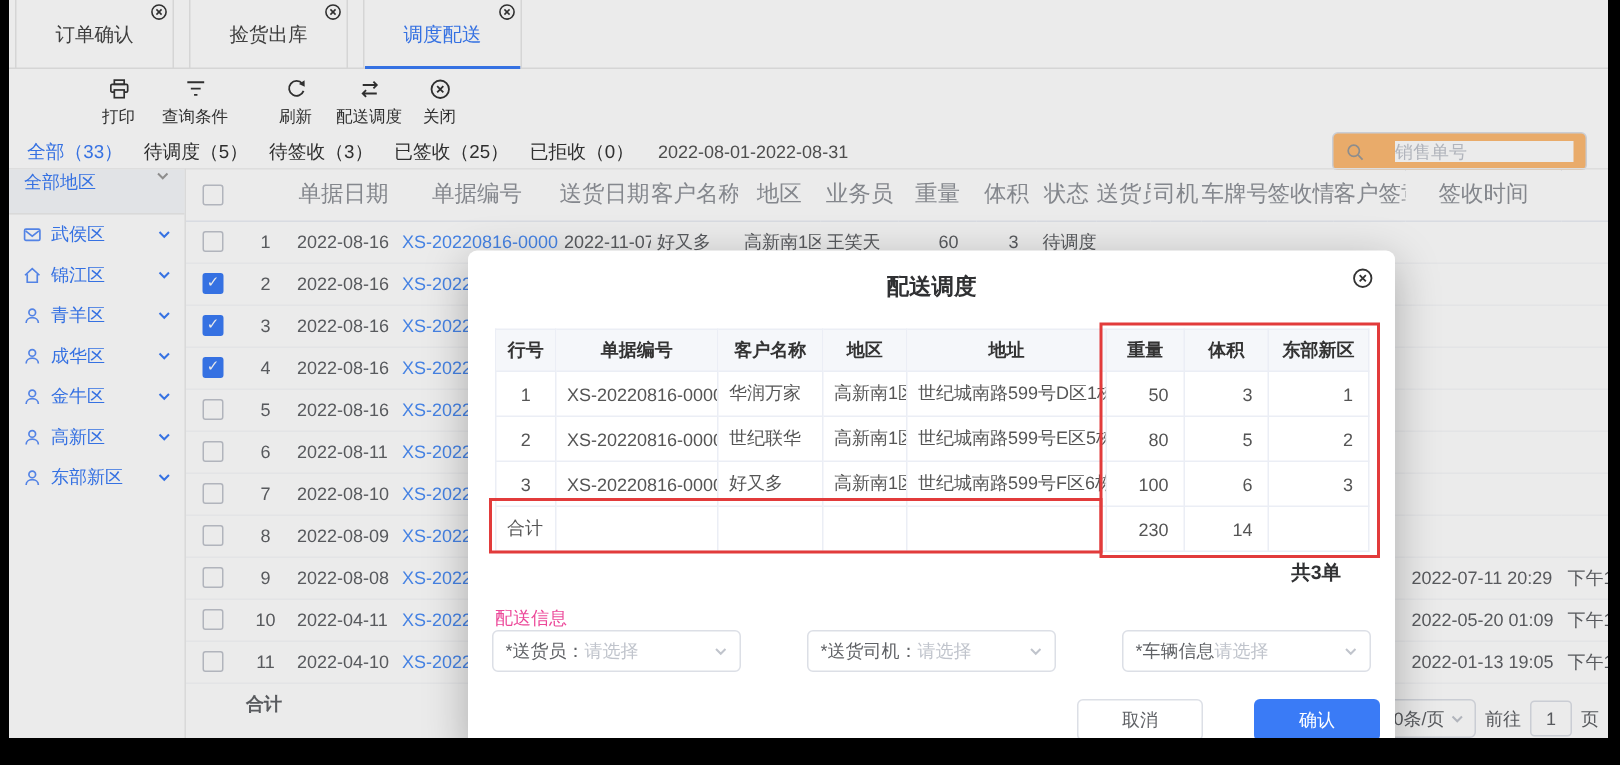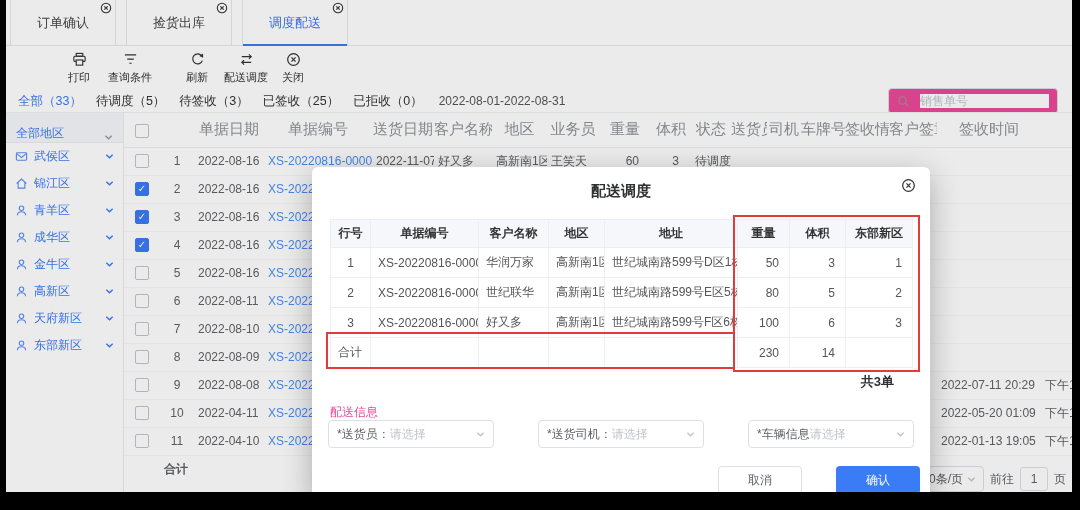--- a/index.html
+++ b/index.html
@@ -20,27 +20,27 @@
   .tool .ic { line-height:0; }
   .mr18{margin-right:18px} .mr34{margin-right:34px} .mr16{margin-right:16px} .mr14{margin-right:14px}
 
   
   .filterbar { position:absolute; left:0; top:90px; height:22px; display:flex; align-items:center; padding-left:12px; font-size:12.5px; }
   .ftabs { display:flex; gap:14px; }
   .ftab { color:#333; }
   .ftab.active { color:#3a7bf6; }
   .daterange { color:#555; margin-left:16px; font-size:12px; }
   .searchbox { position:absolute; right:14px; top:88px; width:170px; height:26px; border:1px solid #dcdfe6; border-radius:4px;
-    display:flex; align-items:center; padding:0 8px; gap:10px; background:#ec4899; }
+    display:flex; align-items:center; padding:0 8px; gap:20px; background:#fdba74; }
   .searchbox input { border:none; outline:none; width:100%; font-size:12px; color:#333; font-family:inherit; }
   .searchbox input::placeholder { color:#c0c4cc; }
 
   
   .sidebar { position:absolute; left:0; top:112px; width:118px; bottom:0; border-right:1px solid #ececec; border-top:1px solid #f0f0f0; background:#fff; }
-  .side-head { height:30px; display:flex; align-items:flex-end; justify-content:space-between; padding:0 10px;
+  .side-head { height:30px; display:flex; align-items:flex-start; justify-content:space-between; padding:0 10px;
     color:#3a7bf6; font-size:12px; border-bottom:1px solid #ececec; background:#f5f7fa; }
   .side-head .chev-gray { color:#999; line-height:0; }
   .side-item { height:27px; display:flex; align-items:center; padding:0 9px; gap:6px; color:#3a7bf6; font-size:12px; }
   .side-item .sp { flex:1; }
   .side-item .s-ch { color:#3a7bf6; line-height:0; }
   .side-item .s-ic { line-height:0; }
 
   
   .main { position:absolute; left:118px; top:112px; right:0; bottom:0; overflow:hidden; border-top:1px solid #f0f0f0; }
   #orders-table { border-collapse:collapse; table-layout:fixed; width:1017px; }
@@ -245,31 +245,20 @@
           <span class="sp"></span>
           <span class="s-ch"><svg width="9" height="9" viewBox="0 0 10 10" fill="none" stroke="currentColor" stroke-width="1.5">
               <path d="M1.5 3l3.5 3.5L8.5 3"></path>
             </svg></span>
         </div>
         <div class="side-item">
           <span class="s-ic"><svg width="13" height="13" viewBox="0 0 14 14" fill="none" stroke="#5b8ff9" stroke-width="1.2">
               <circle cx="7" cy="4.6" r="2.4"></circle>
               <path d="M2.6 12.2c0-2.5 2-3.8 4.4-3.8s4.4 1.3 4.4 3.8"></path>
             </svg></span>
-          <span>天府新区</span>
-          <span class="sp"></span>
-          <span class="s-ch"><svg width="9" height="9" viewBox="0 0 10 10" fill="none" stroke="currentColor" stroke-width="1.5">
-              <path d="M1.5 3l3.5 3.5L8.5 3"></path>
-            </svg></span>
-        </div>
-        <div class="side-item">
-          <span class="s-ic"><svg width="13" height="13" viewBox="0 0 14 14" fill="none" stroke="#5b8ff9" stroke-width="1.2">
-              <circle cx="7" cy="4.6" r="2.4"></circle>
-              <path d="M2.6 12.2c0-2.5 2-3.8 4.4-3.8s4.4 1.3 4.4 3.8"></path>
-            </svg></span>
           <span>东部新区</span>
           <span class="sp"></span>
           <span class="s-ch"><svg width="9" height="9" viewBox="0 0 10 10" fill="none" stroke="currentColor" stroke-width="1.5">
               <path d="M1.5 3l3.5 3.5L8.5 3"></path>
             </svg></span>
         </div>
       </div>
   </div>
 
   <div class="main">

